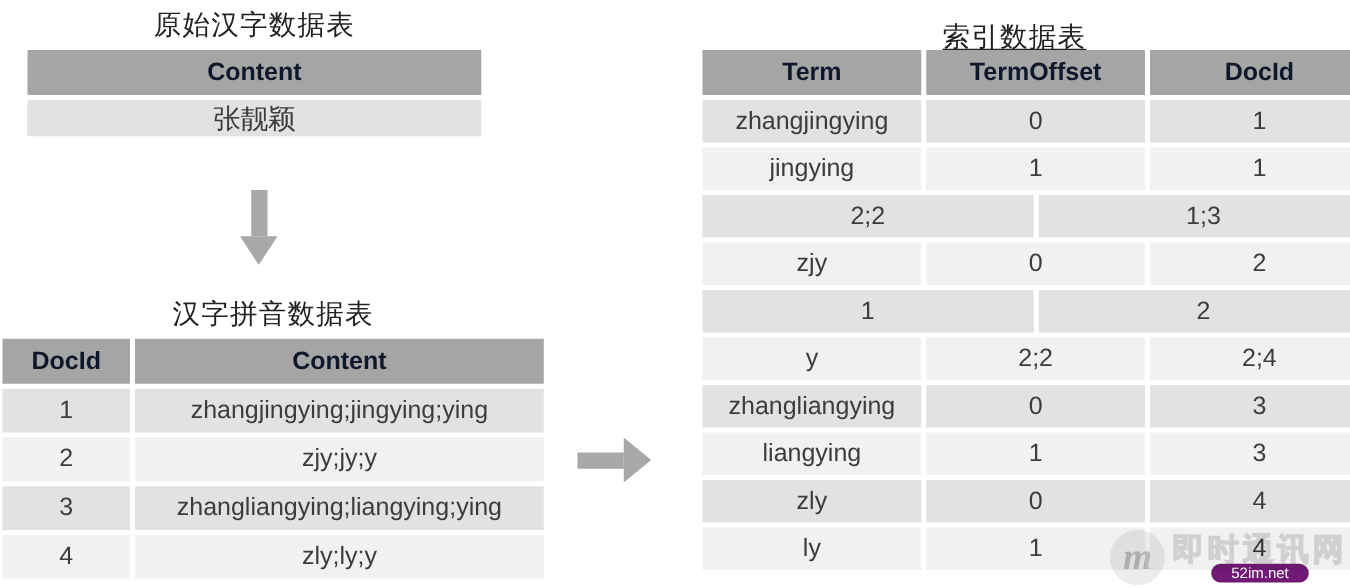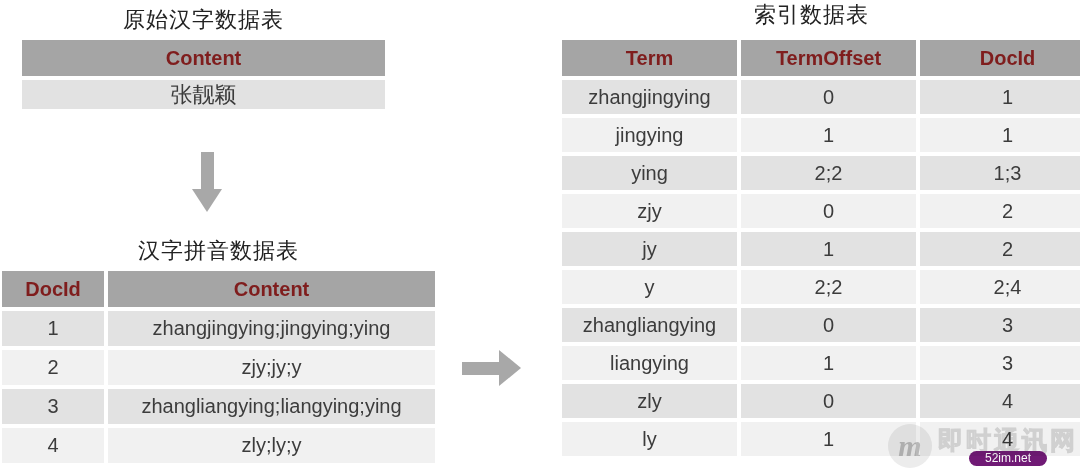--- a/index.html
+++ b/index.html
@@ -38,41 +38,41 @@
     flex:1;
     display:flex;
     align-items:center;
     justify-content:center;
     font-size:20px;
     color:var(--cell-text);
     white-space:nowrap;
   }
   .thead .tcell{
     background:var(--header-bg);
-    color:#7f1d1d;
+    color:#0f172a;
     font-weight:bold;
   }
   .rows .trow:nth-child(odd) .tcell{background:var(--row-odd);}
   .rows .trow:nth-child(even) .tcell{background:var(--row-even);}
 
   
   #original-title{left:22px;top:5px;width:363px;}
   #original-table{left:22px;top:40px;width:363px;}
   #original-table .thead .tcell{height:36px;}
   #original-table .rows .tcell{height:29px;font-size:22px;}
 
   
   #pinyin-title{left:2px;top:236px;width:433px;}
   #pinyin-table{left:2px;top:271px;width:433px;}
   #pinyin-table .thead .tcell{height:36px;}
   #pinyin-table .rows .tcell{height:35px;}
   #pinyin-table .trow .tcell:first-child{flex:0 0 102px;}
 
   
-  #index-title{left:545px;top:0;width:533px;}
+  #index-title{left:545px;top:15px;width:533px;text-decoration:underline;}
   #index-table{left:562px;top:40px;width:533px;}
   #index-table .thead .tcell{height:36px;}
   #index-table .rows .tcell{height:34px;}
 
   
   #down-arrow{
     position:absolute;left:192px;top:152px;width:30px;
     display:flex;flex-direction:column;align-items:center;
   }
   #down-arrow .stem{width:13px;height:37px;background:var(--arrow);}
@@ -186,31 +186,29 @@
         <div class="tcell">zhangjingying</div>
         <div class="tcell">0</div>
         <div class="tcell">1</div>
       </div>
       <div class="trow">
         <div class="tcell">jingying</div>
         <div class="tcell">1</div>
         <div class="tcell">1</div>
       </div>
       <div class="trow">
-        <div class="tcell">ying</div>
         <div class="tcell">2;2</div>
         <div class="tcell">1;3</div>
       </div>
       <div class="trow">
         <div class="tcell">zjy</div>
         <div class="tcell">0</div>
         <div class="tcell">2</div>
       </div>
       <div class="trow">
-        <div class="tcell">jy</div>
         <div class="tcell">1</div>
         <div class="tcell">2</div>
       </div>
       <div class="trow">
         <div class="tcell">y</div>
         <div class="tcell">2;2</div>
         <div class="tcell">2;4</div>
       </div>
       <div class="trow">
         <div class="tcell">zhangliangying</div>

